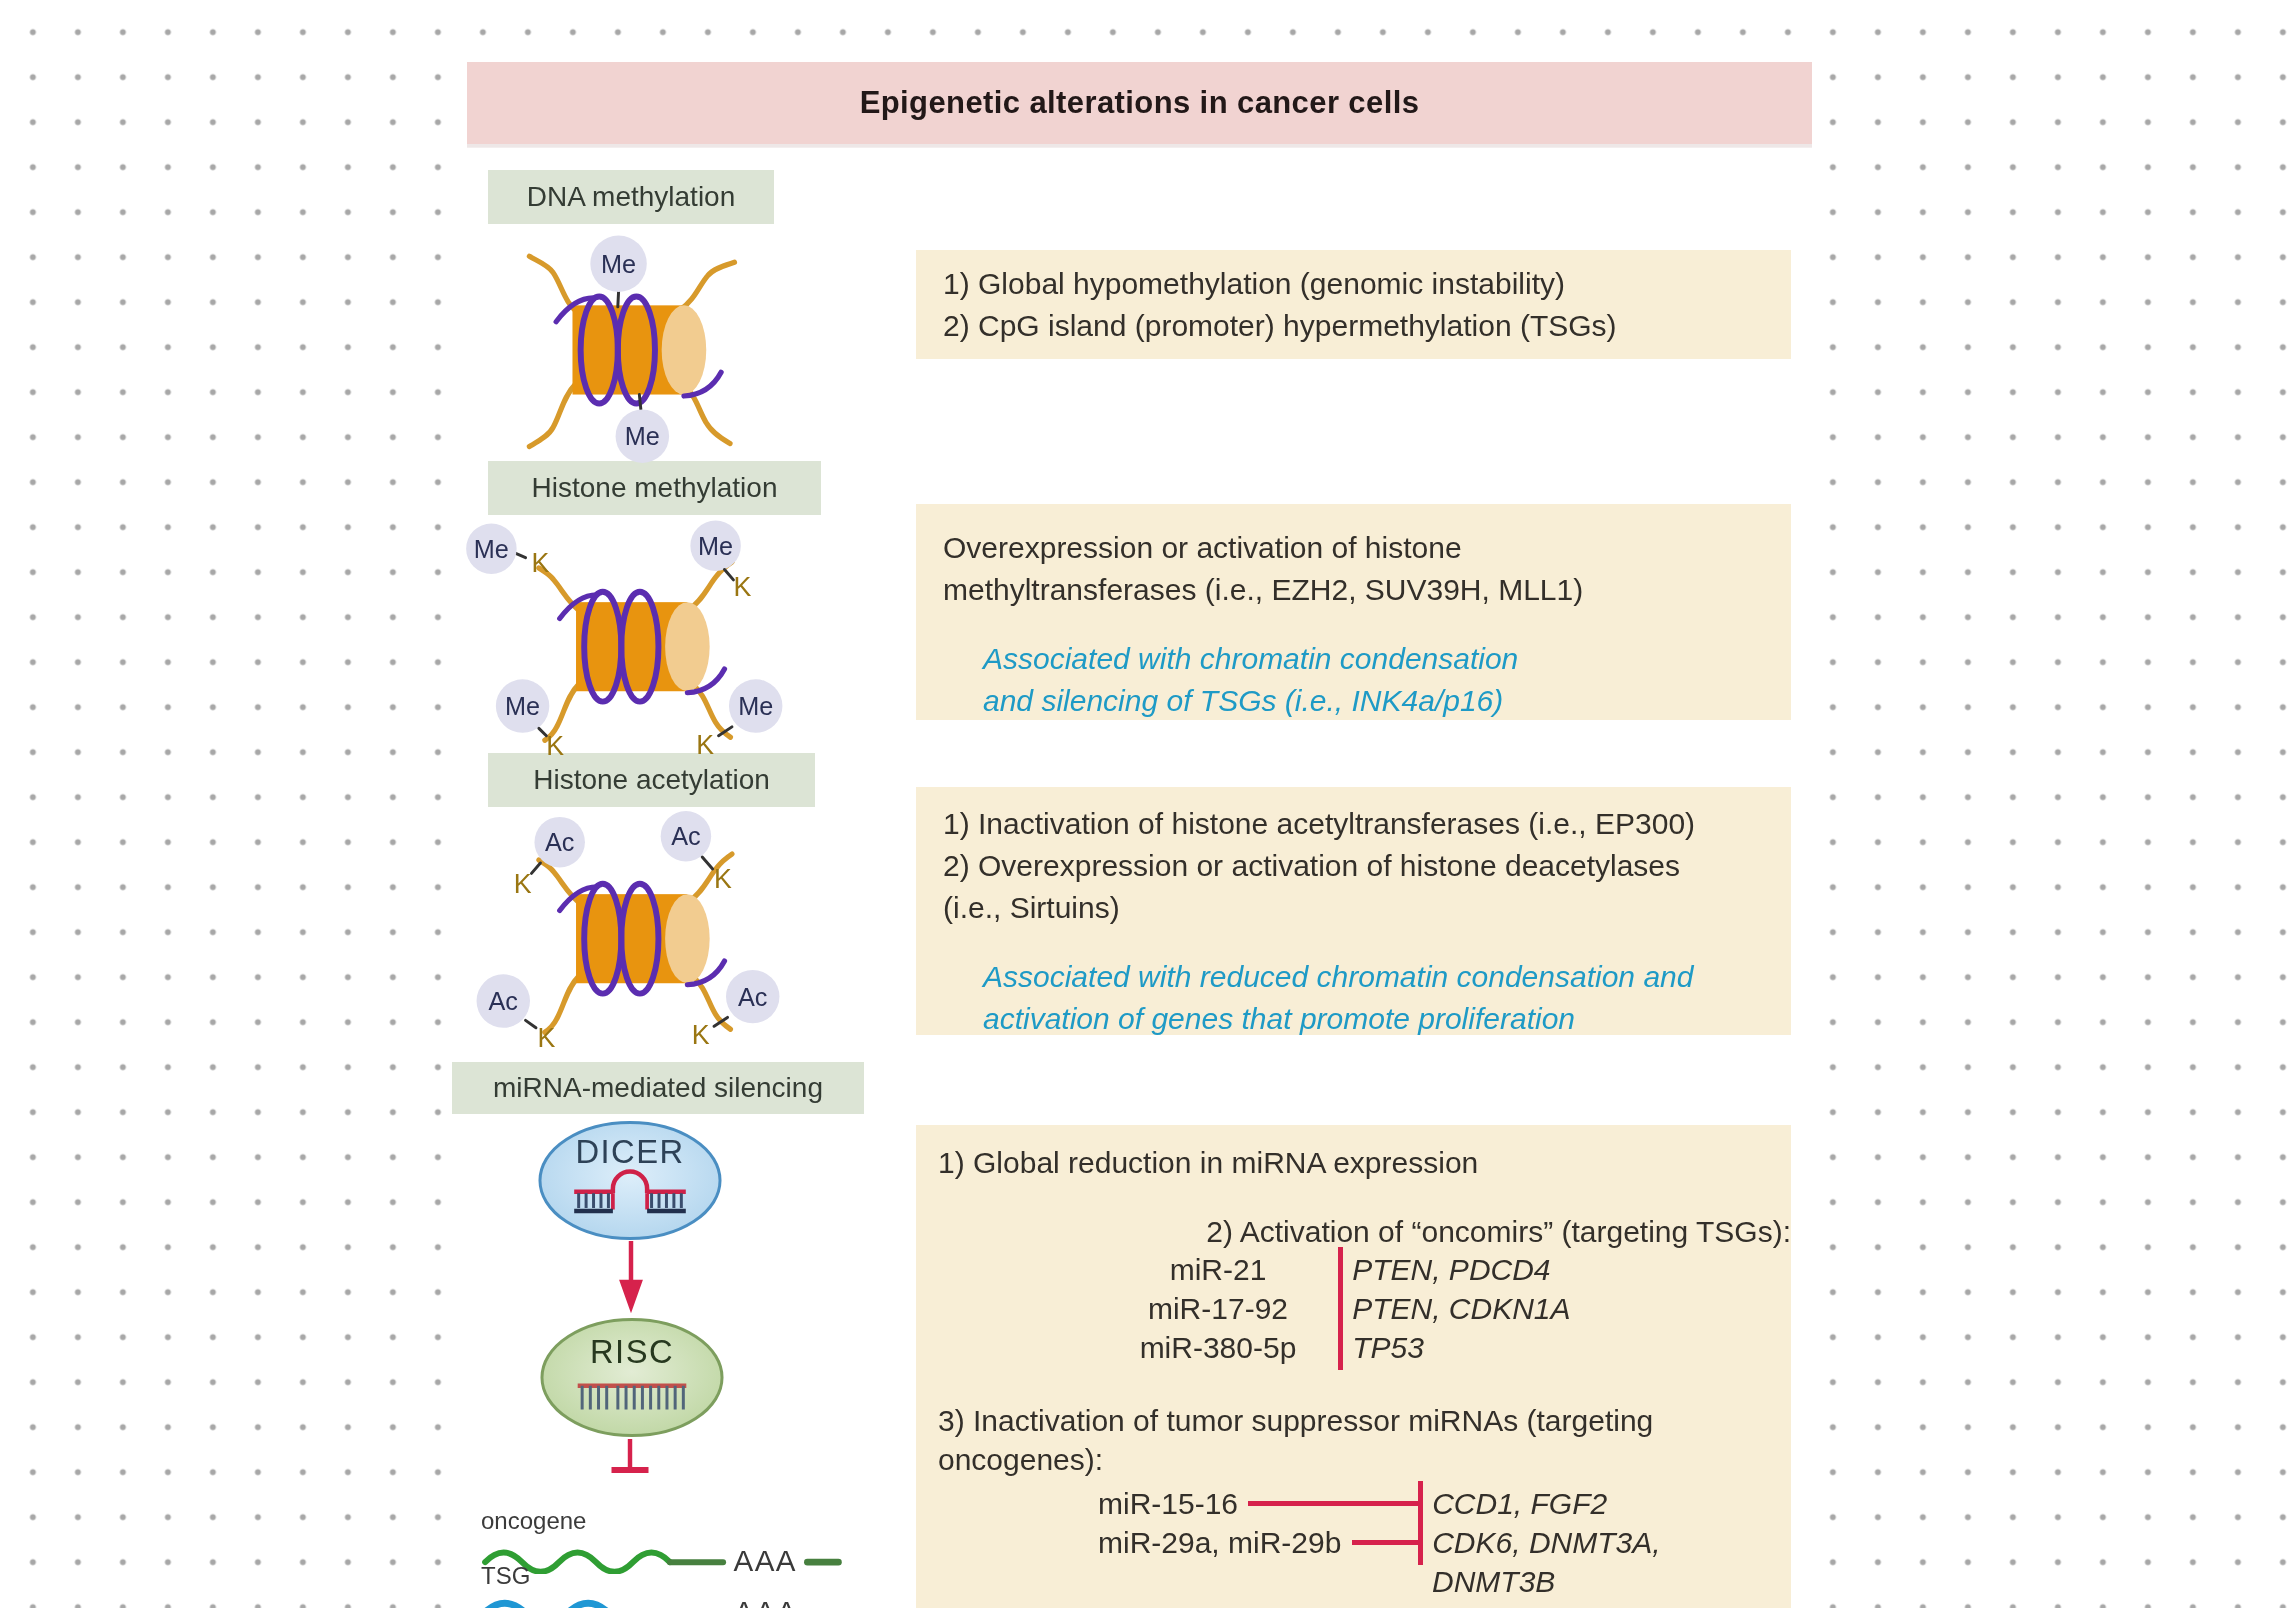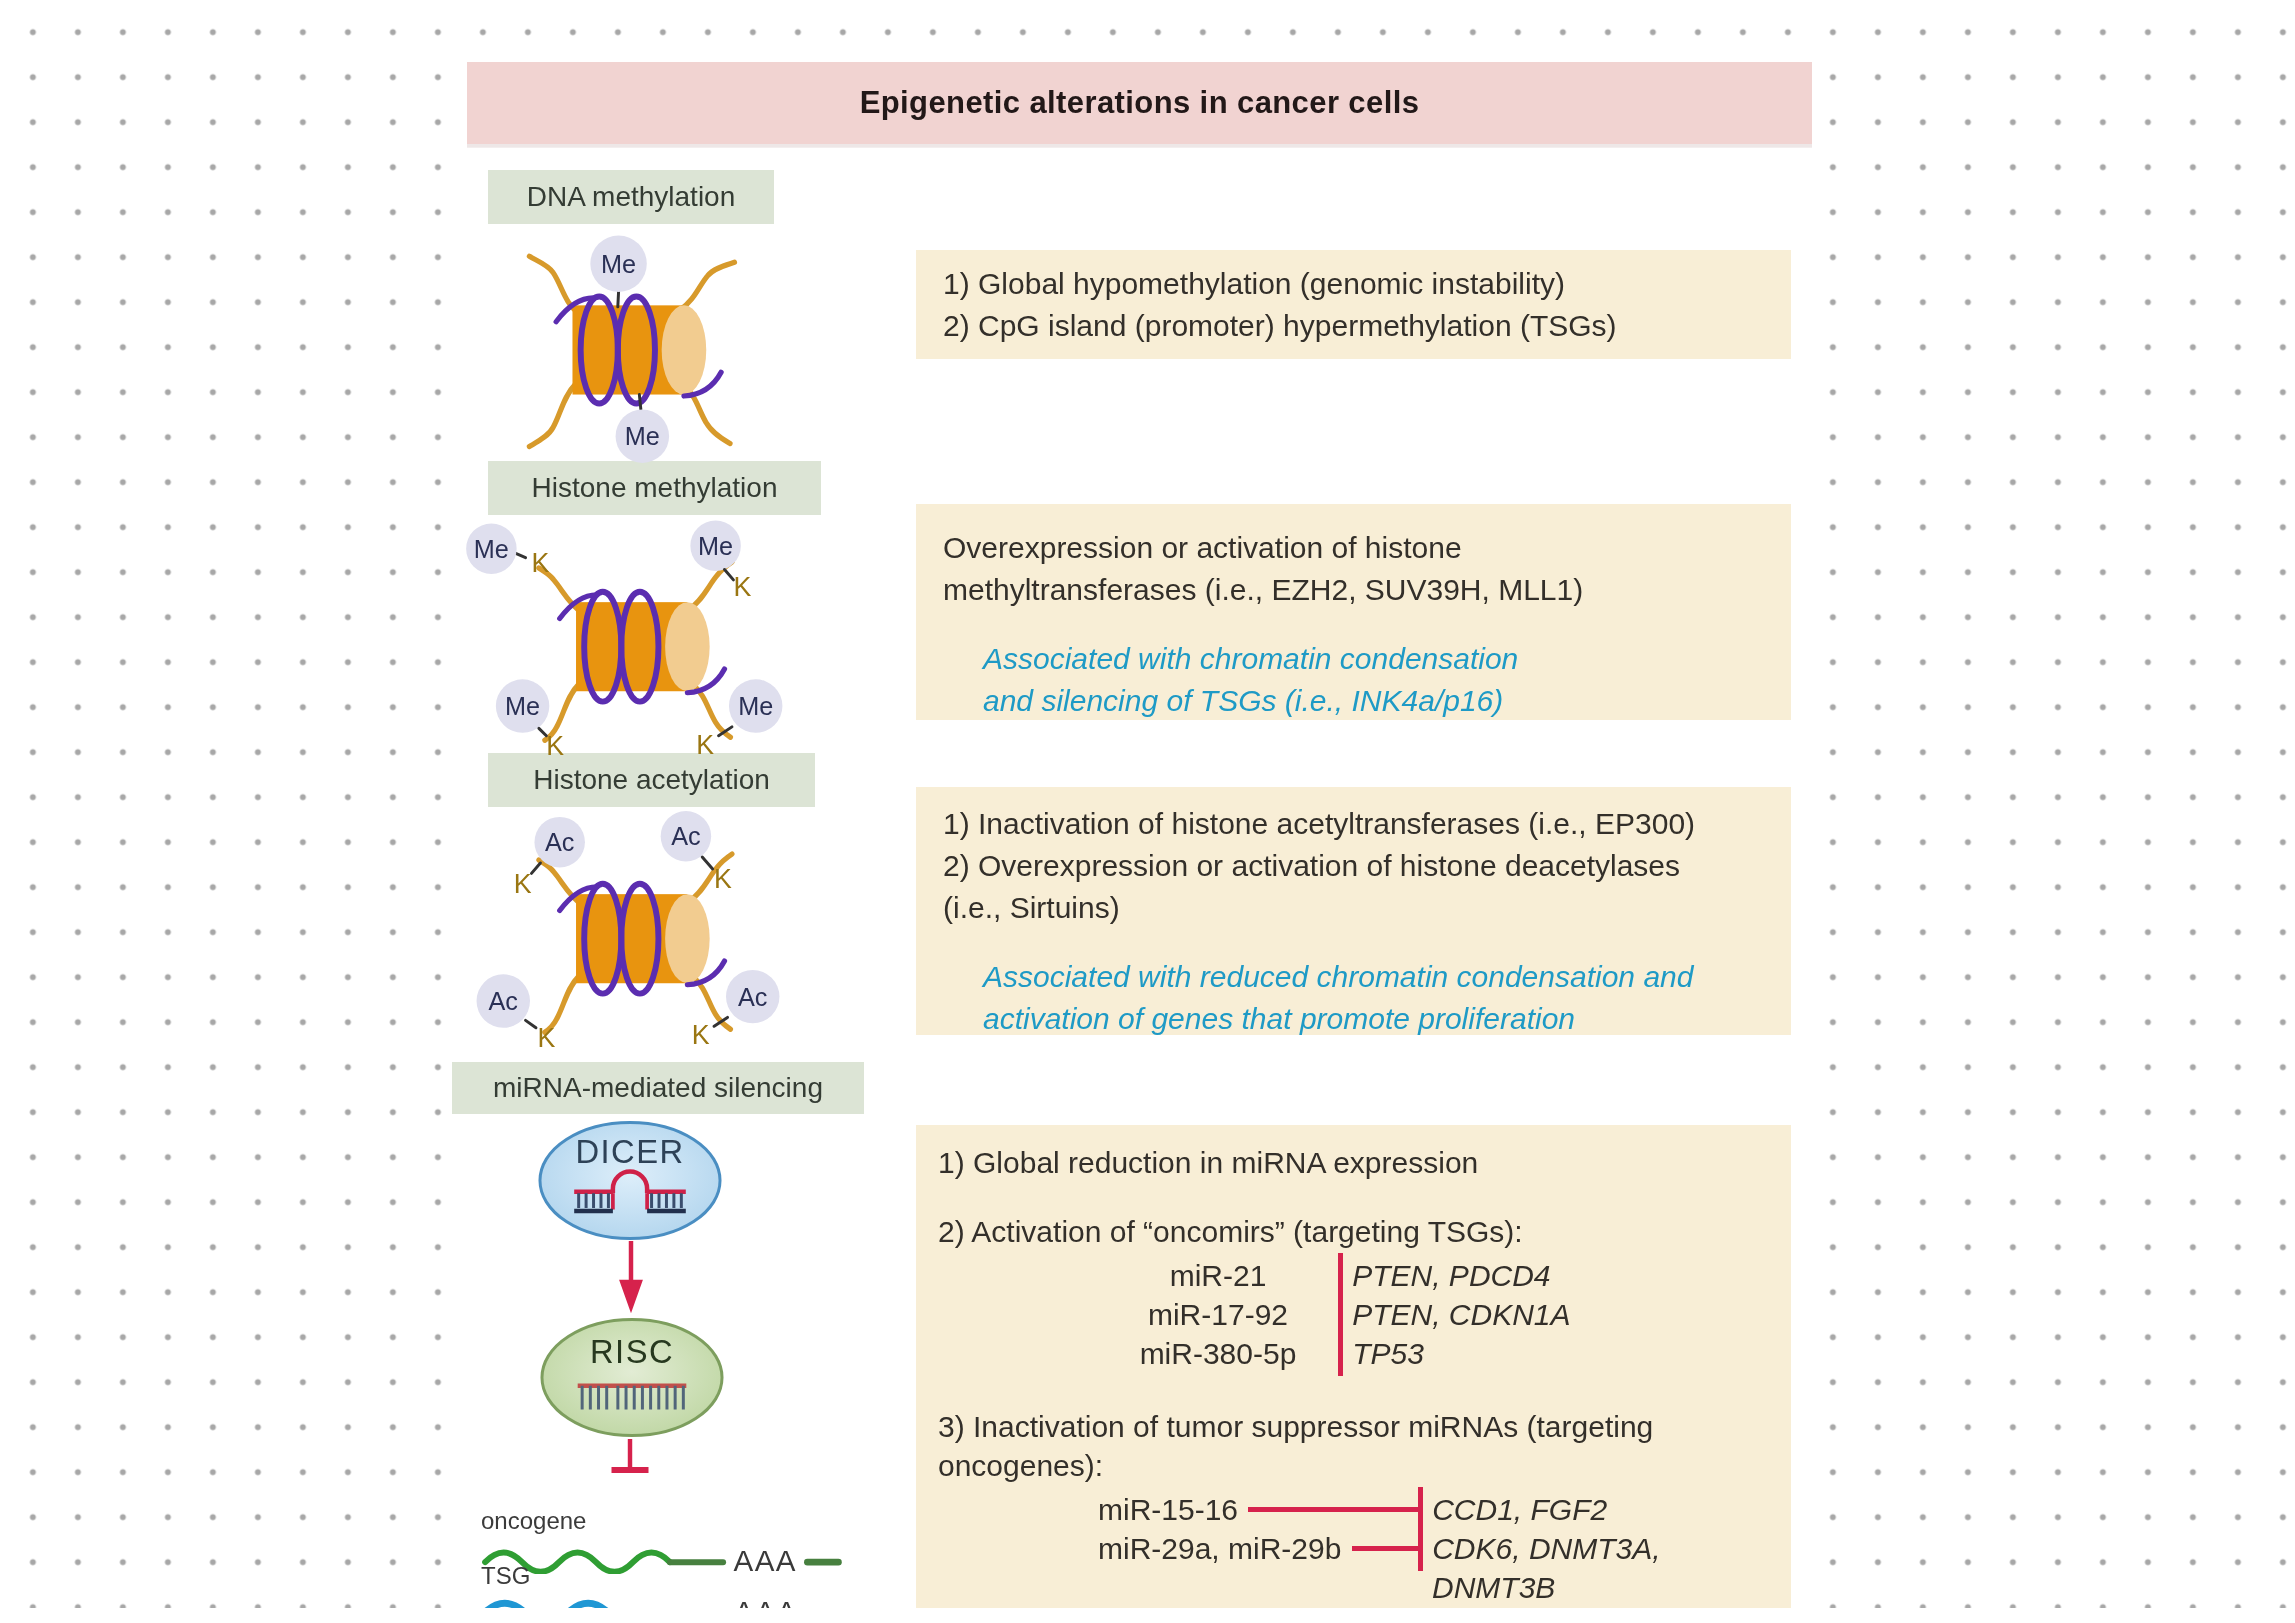--- a/index.html
+++ b/index.html
@@ -30,21 +30,21 @@
     font-size:30px;line-height:42px;color:#332f2a;
   }
   .box1{top:250px;height:109px;padding:13.4px 0 0 27px;box-sizing:border-box;}
   .box2{top:504px;height:216px;padding:23px 0 0 27px;box-sizing:border-box;}
   .box3{top:787px;height:248px;padding:16.4px 0 0 27px;box-sizing:border-box;}
   .box4{top:1125px;height:499px;padding:19.3px 0 0 22px;box-sizing:border-box;line-height:37px;}
   .pre{white-space:pre;}
   .note{color:#1e9ac6;font-style:italic;white-space:pre;}
   .gap36{margin-top:27px;margin-left:40px;}
   .mb56{margin-bottom:32px;}
-  .mb8{margin-bottom:6px;}
+  .mb8{text-align:right;}
   .mt46{margin-top:34px;margin-bottom:4.5px;}
   .mir-row{display:flex;align-items:center;height:39px;margin-left:160px;}
   .mir-left{display:flex;align-items:center;flex:none;}
   .g2 .mir-left{width:240px;flex-direction:column;}
   .g3 .mir-left{width:320px;}
   .mir-label{white-space:pre;}
   .mir-line{flex:1;height:5.2px;background:#d6224c;margin-left:10.4px;}
   .mir-bar{flex:none;width:5.2px;height:45px;background:#d6224c;}
   .mir-genes{margin-left:9px;font-style:italic;white-space:pre;}
   .mir-cont{margin-left:494px;font-style:italic;height:39px;display:flex;align-items:center;}

